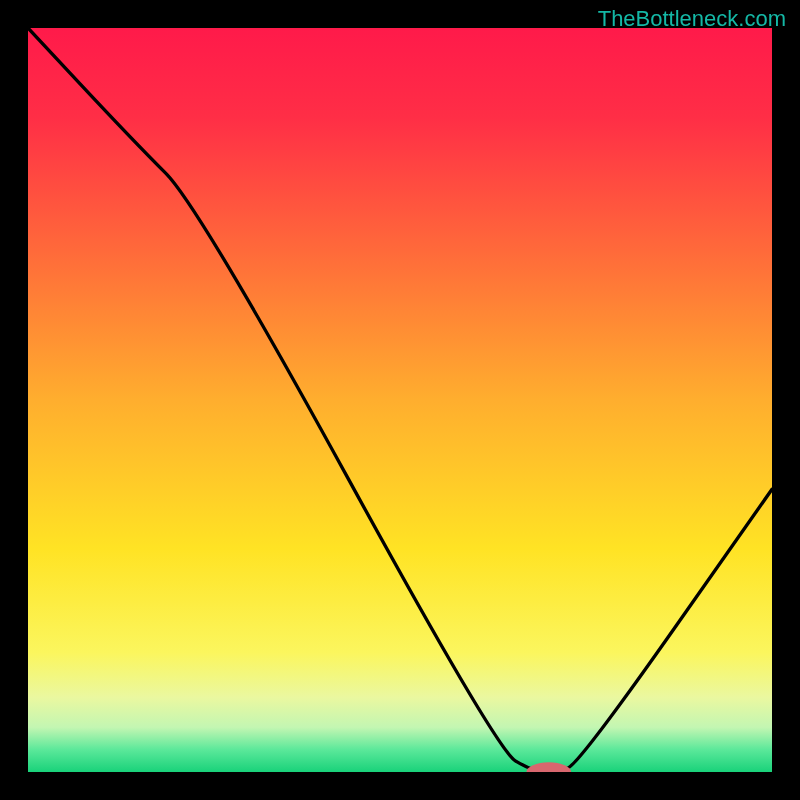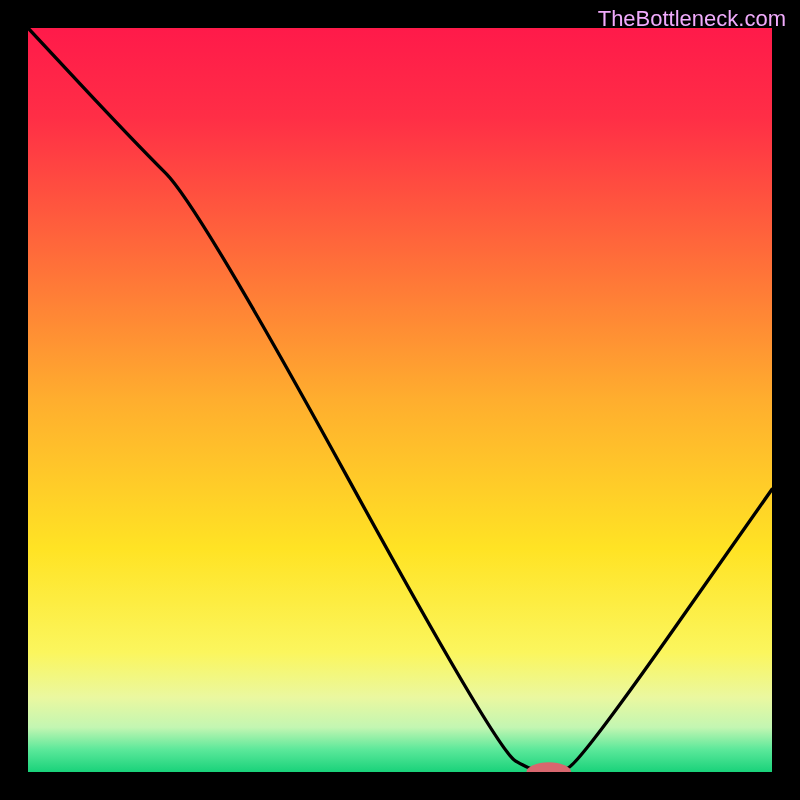--- a/index.html
+++ b/index.html
@@ -8,21 +8,21 @@
     width: 800px;
     height: 800px;
     background: #000;
     position: relative;
     font-family: Arial, sans-serif;
   }
   .watermark {
     position: absolute;
     top: 6px;
     right: 14px;
-    color: #f0abfc;
+    color: #14b8a6;
     font-size: 22px;
     font-weight: 500;
     z-index: 10;
   }
   .plot-area {
     position: absolute;
     left: 28px;
     top: 28px;
     width: 744px;
     height: 744px;

